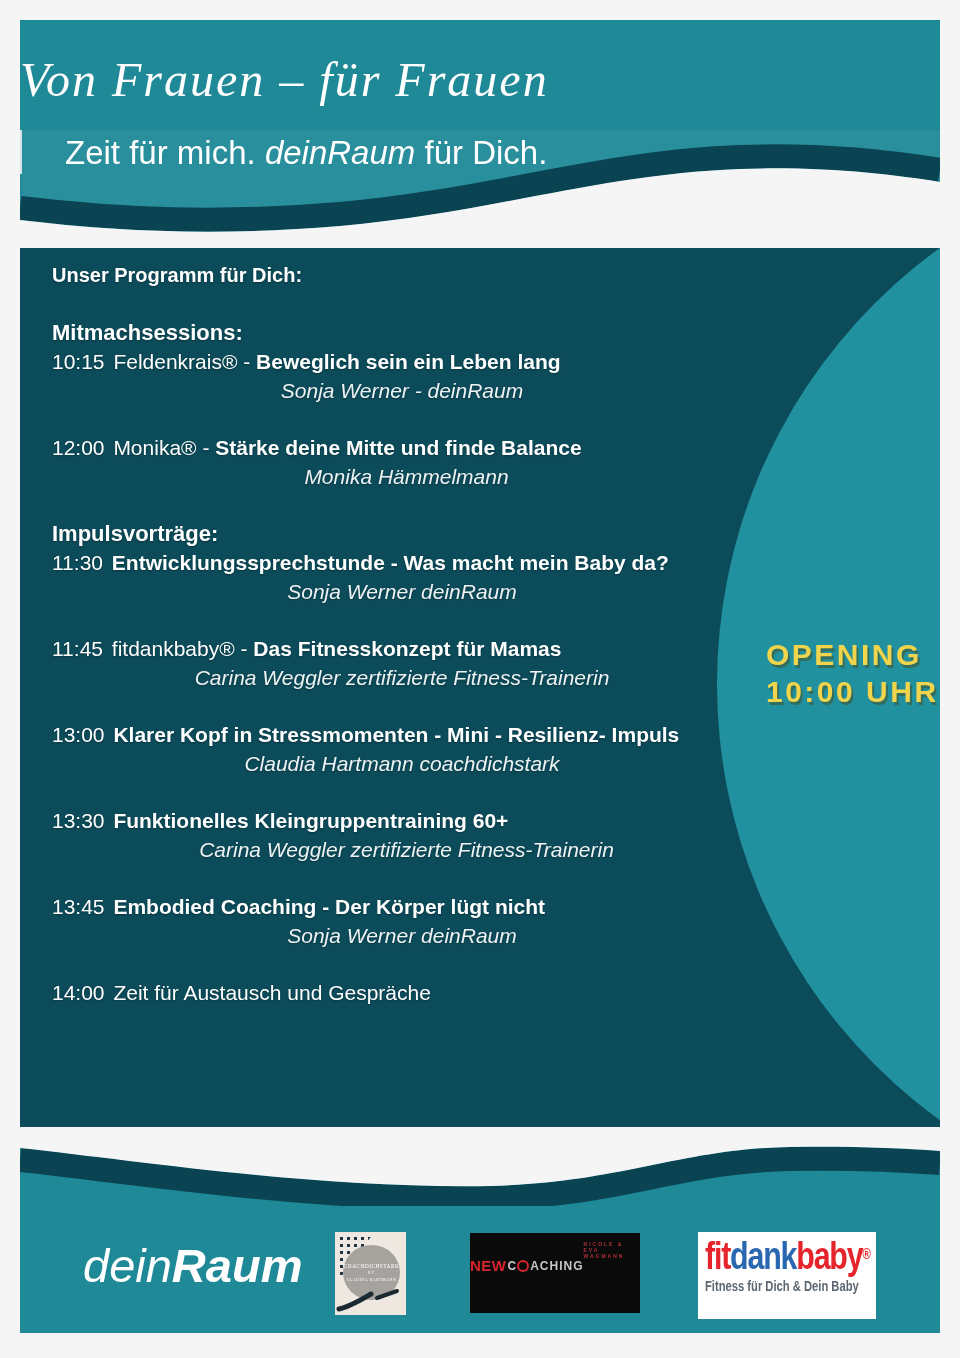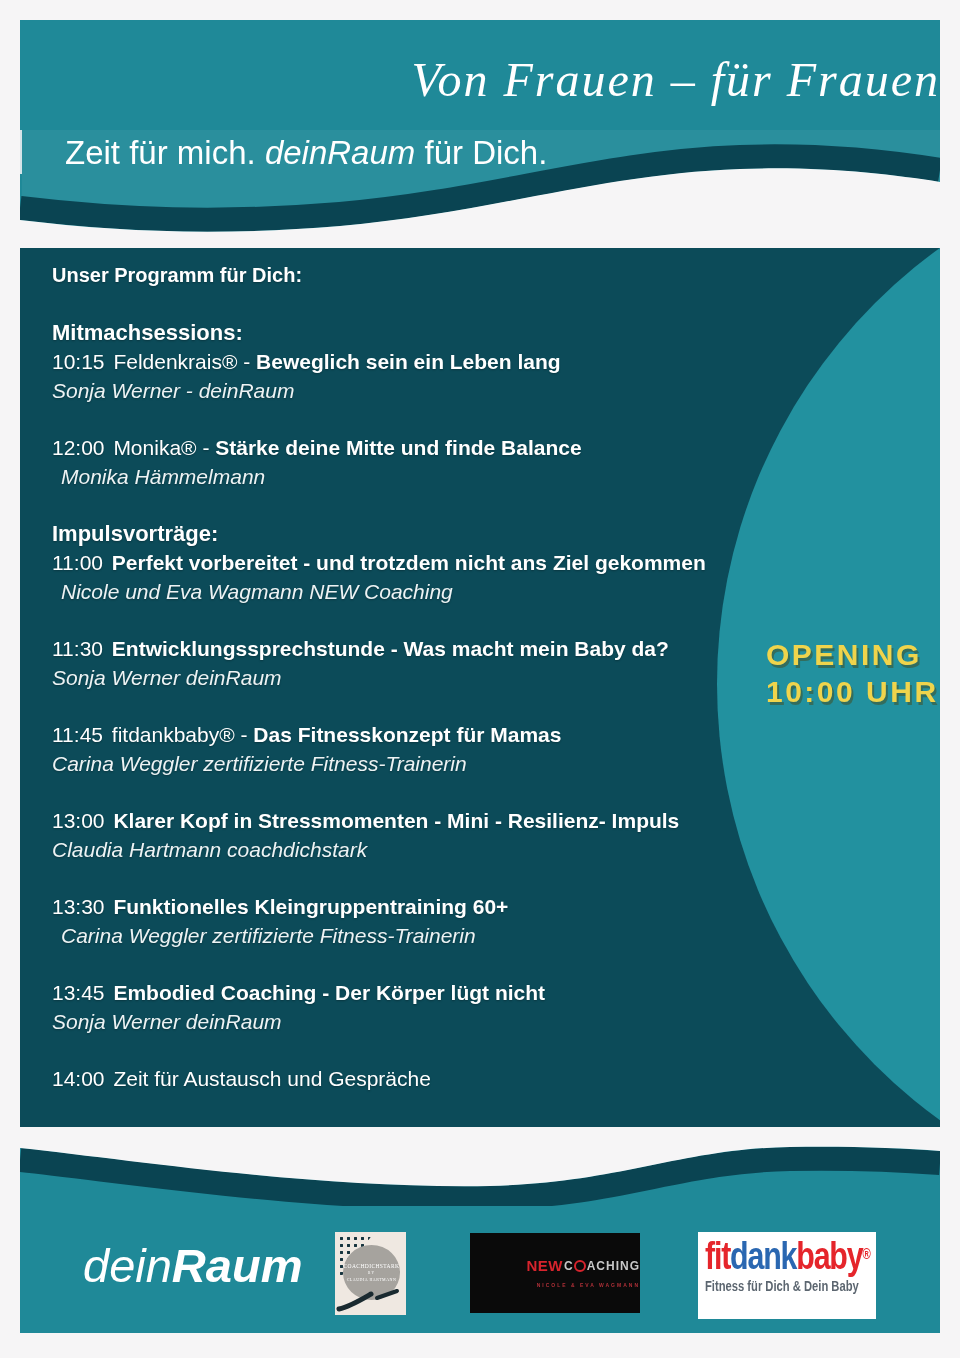--- a/index.html
+++ b/index.html
@@ -3,39 +3,39 @@
 <meta charset="utf-8">
 <style>
   html,body{margin:0;padding:0;background:#F6F5F6;}
   #page{position:relative;width:960px;height:1358px;background:#F6F5F6;overflow:hidden;
         font-family:"Liberation Sans",sans-serif;}
 
   
   .header{position:absolute;left:20px;top:20px;width:920px;height:228px;background:#1F8998;overflow:hidden;}
   .header-lightband{position:absolute;left:2px;top:110px;right:0;bottom:0;background:rgba(255,255,255,0.05);}
   .header-sliver{position:absolute;left:0;top:110px;width:2px;height:44px;background:#F6F5F6;opacity:.85;}
-  .script-title{position:absolute;left:0;top:30px;width:100%;text-align:right;color:#fff;
+  .script-title{position:absolute;left:0;top:30px;width:100%;text-align:left;color:#fff;
       font-family:cursive;font-style:italic;font-size:48px;line-height:60px;letter-spacing:2px;}
   .tagline{position:absolute;left:45px;top:112px;color:#fff;font-size:33px;line-height:42px;font-weight:500;white-space:nowrap;}
   .tagline .brand{font-style:italic;font-weight:400;}
   .header-wave{position:absolute;left:0;bottom:0;width:920px;height:108px;display:block;}
 
   
   .dark-block{position:absolute;left:20px;top:248px;width:920px;height:879px;background:#0C4B59;overflow:hidden;}
   .side-circle{position:absolute;left:697px;top:-102px;width:1076px;height:1076px;border-radius:50%;background:#22919F;}
   .program{position:absolute;left:32px;top:10px;width:700px;color:#fff;
       text-shadow:0 1px 2px rgba(0,0,0,0.28);}
   .program h2{margin:0 0 26px 0;font-size:20px;line-height:34px;font-weight:700;}
   .program p{margin:0;font-size:21px;line-height:29px;}
   .program .label{font-weight:700;font-size:22px;}
   .program .label2{margin-top:6px;}
   .entry{margin-bottom:28px;}
   .entry .t{margin-right:0.42em;}
   .entry b{font-weight:700;}
-  .presenter{font-style:italic;font-weight:400;color:#EDF3F4;}
+  .presenter{font-style:italic;font-weight:400;color:#EDF3F4;text-align:center;}
   .presenter.ind{padding-left:9px;}
 
   
   .opening{position:absolute;left:766px;top:636px;width:152px;text-align:center;
       font-size:30px;line-height:37px;font-weight:800;letter-spacing:2.5px;color:#EFD44C;
       text-shadow:2px 3px 0 rgba(74,66,14,0.45);white-space:nowrap;}
 
   
   .footer{position:absolute;left:20px;top:1135px;width:920px;height:198px;}
   .footer-wave{position:absolute;left:0;top:0;width:920px;height:72px;display:block;}
@@ -52,21 +52,21 @@
       clip-path:polygon(0 0,90% 0,8% 100%,0 100%);}
   .cds-circle{position:absolute;left:8px;top:13px;width:57px;height:55px;border-radius:50%;background:#A6A39E;
       display:flex;flex-direction:column;align-items:center;justify-content:center;gap:2px;
       color:#fff;font-family:"Liberation Serif",serif;text-align:center;}
   .cds-t1{font-size:5.5px;letter-spacing:.4px;}
   .cds-t2{font-size:3.5px;letter-spacing:1px;}
   .cds-t3{font-size:4px;letter-spacing:.5px;}
   .cds-stroke{position:absolute;left:0;top:0;}
   
   .card-new{left:450px;top:98px;width:170px;height:80px;background:#0A0A0A;
-      display:flex;flex-direction:column;align-items:flex-end;}
+      display:flex;flex-direction:row;align-items:flex-start;}
   .new-line{margin-top:24px;display:flex;align-items:center;white-space:nowrap;}
   .new-new{color:#D7242D;font-weight:800;font-size:15px;letter-spacing:.5px;}
   .new-c{color:#C8C8C8;font-size:12px;font-weight:600;margin-left:1px;}
   .new-ring{display:inline-block;width:8px;height:8px;border:2.5px solid #D7242D;border-radius:50%;margin:0 1px;}
   .new-aching{color:#C8C8C8;font-size:12px;font-weight:700;letter-spacing:1px;}
   .new-sub{margin-top:8px;color:#B03038;font-size:5px;letter-spacing:2px;font-weight:700;}
   
   .card-fdb{left:678px;top:97px;width:178px;height:87px;background:#fff;padding:4px 0 6px 7px;box-sizing:border-box;}
   .fdb-mark{font-size:38px;line-height:40px;font-weight:700;letter-spacing:-1.5px;
       transform:scaleX(.8);transform-origin:left;white-space:nowrap;}
@@ -105,24 +105,20 @@
         <p class="presenter">Sonja Werner - deinRaum</p>
       </div>
 
       <div class="entry">
         <p><span class="t">12:00</span><span>Monika® - </span><b>Stärke deine Mitte und finde Balance</b></p>
         <p class="presenter ind">Monika Hämmelmann</p>
       </div>
 
       <p class="label label2">Impulsvorträge:</p>
 
-      <div class="entry">
-        <p><span class="t">11:00</span><b>Perfekt vorbereitet - und trotzdem nicht ans Ziel gekommen</b></p>
-        <p class="presenter ind">Nicole und Eva Wagmann NEW Coaching</p>
-      </div>
 
       <div class="entry">
         <p><span class="t">11:30</span><b>Entwicklungssprechstunde - Was macht mein Baby da?</b></p>
         <p class="presenter">Sonja Werner deinRaum</p>
       </div>
 
       <div class="entry">
         <p><span class="t">11:45</span><span>fitdankbaby® - </span><b>Das Fitnesskonzept für Mamas</b></p>
         <p class="presenter">Carina Weggler zertifizierte Fitness-Trainerin</p>
       </div>

